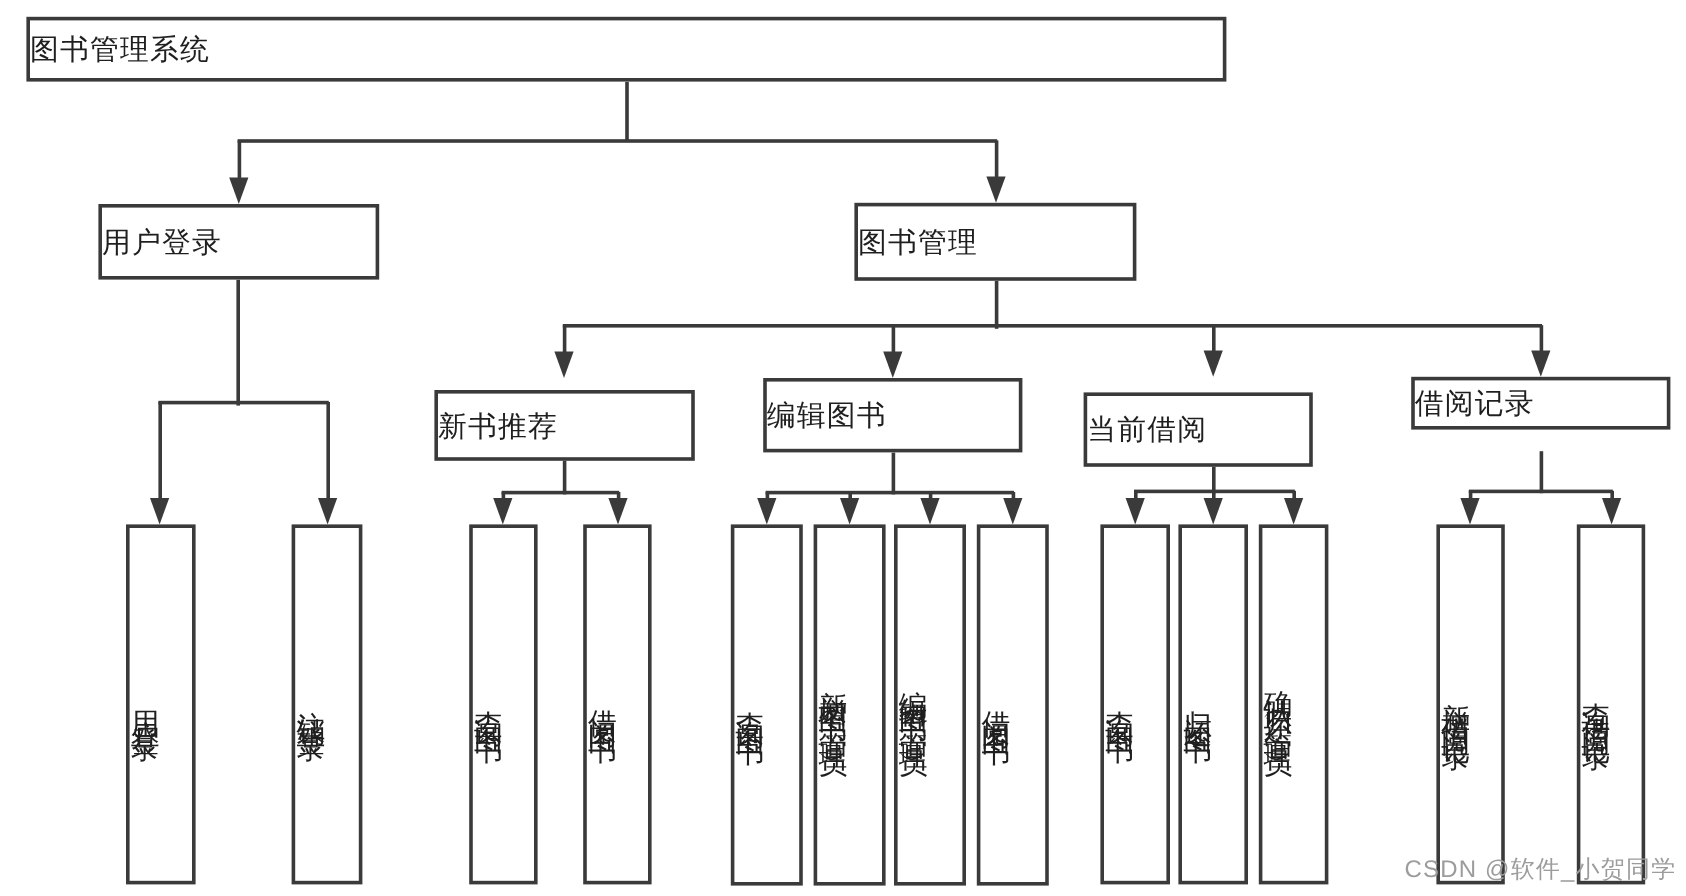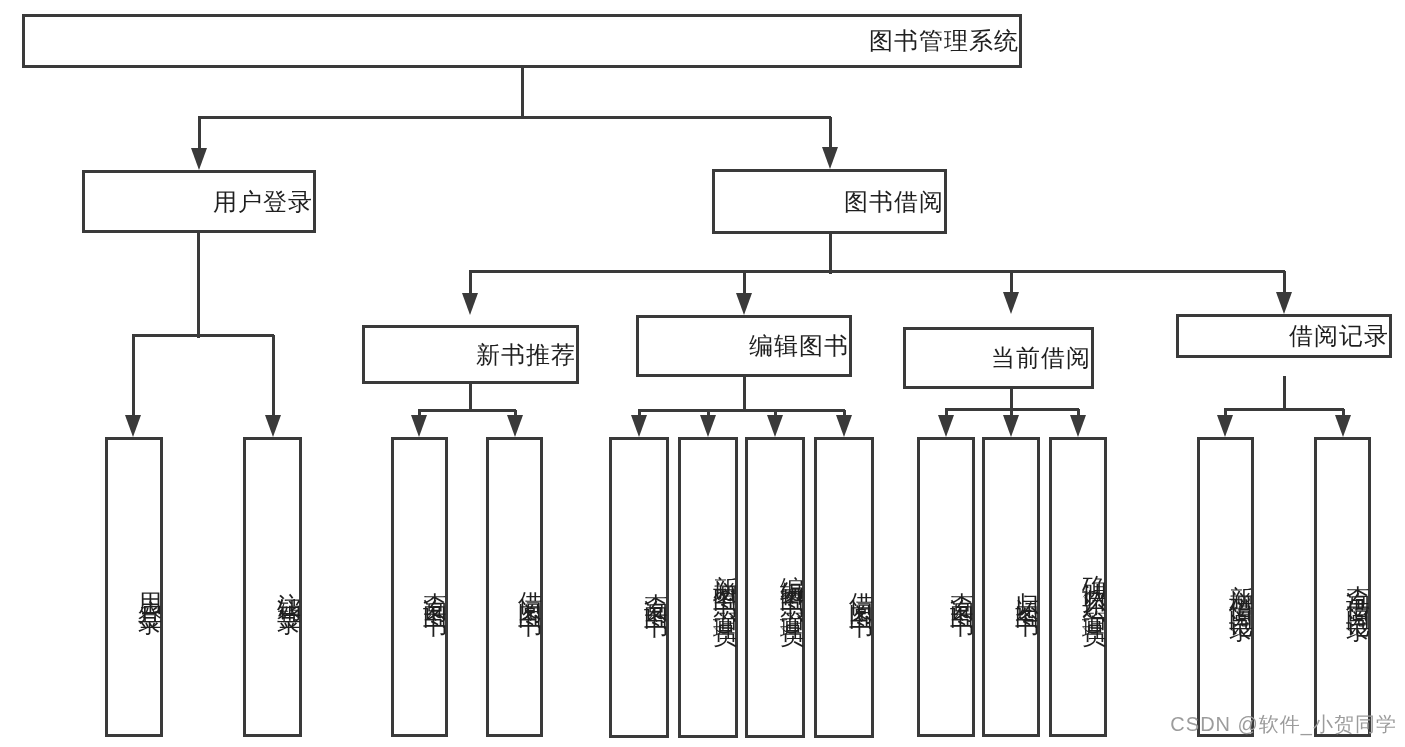--- a/index.html
+++ b/index.html
@@ -19,21 +19,21 @@
     overflow:hidden;
   }
   .layer{position:absolute;inset:0;}
   .connectors{z-index:1;}
   .nodes{z-index:2;}
   .hbox,.vbox{
     position:absolute;
     box-sizing:border-box;
     background:var(--box-bg);
     border:3px solid var(--line);
-    display:flex;align-items:center;justify-content:flex-end;font-family:Liberation Mono, monospace;
+    display:flex;align-items:center;justify-content:flex-start;
   }
   .hbox span{
     font-size:24px;
     letter-spacing:1px;
     white-space:nowrap;
   }
   .vbox span{
     writing-mode:vertical-rl;
     text-orientation:mixed;
     font-size:24px;
@@ -123,21 +123,21 @@
   <div class="layer nodes">
 
     <div class="hbox" style="left:22px;top:14px;width:1000px;height:54px">
       <span>图书管理系统</span>
     </div>
 
     <div class="hbox" style="left:82px;top:170px;width:234px;height:63px">
       <span>用户登录</span>
     </div>
     <div class="hbox" style="left:712px;top:169px;width:235px;height:65px">
-      <span>图书借阅</span>
+      <span>图书管理</span>
     </div>
 
     <div class="hbox" style="left:362px;top:325px;width:217px;height:59px">
       <span>新书推荐</span>
     </div>
     <div class="hbox" style="left:636px;top:315px;width:216px;height:62px">
       <span>编辑图书</span>
     </div>
     <div class="hbox" style="left:903px;top:327px;width:191px;height:62px">
       <span>当前借阅</span>

